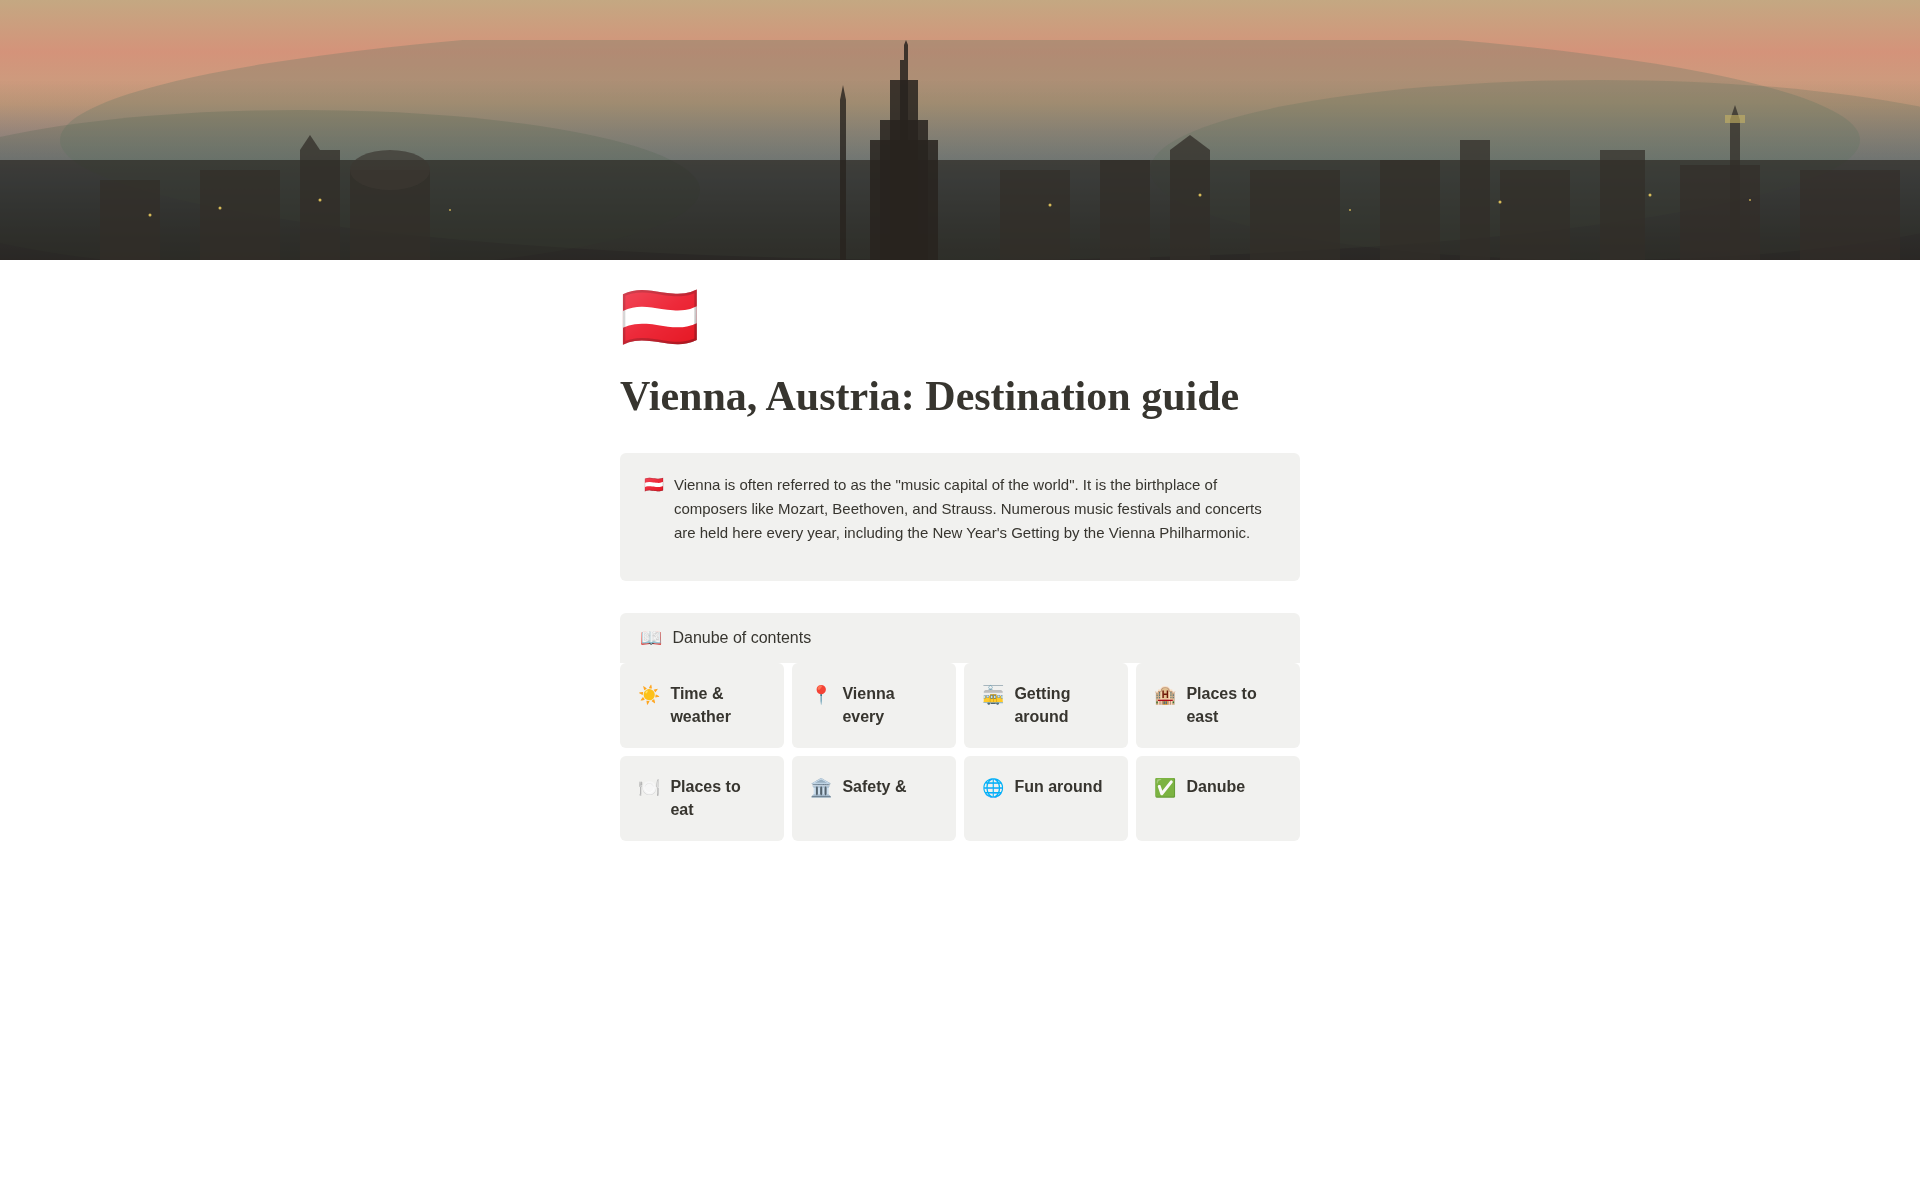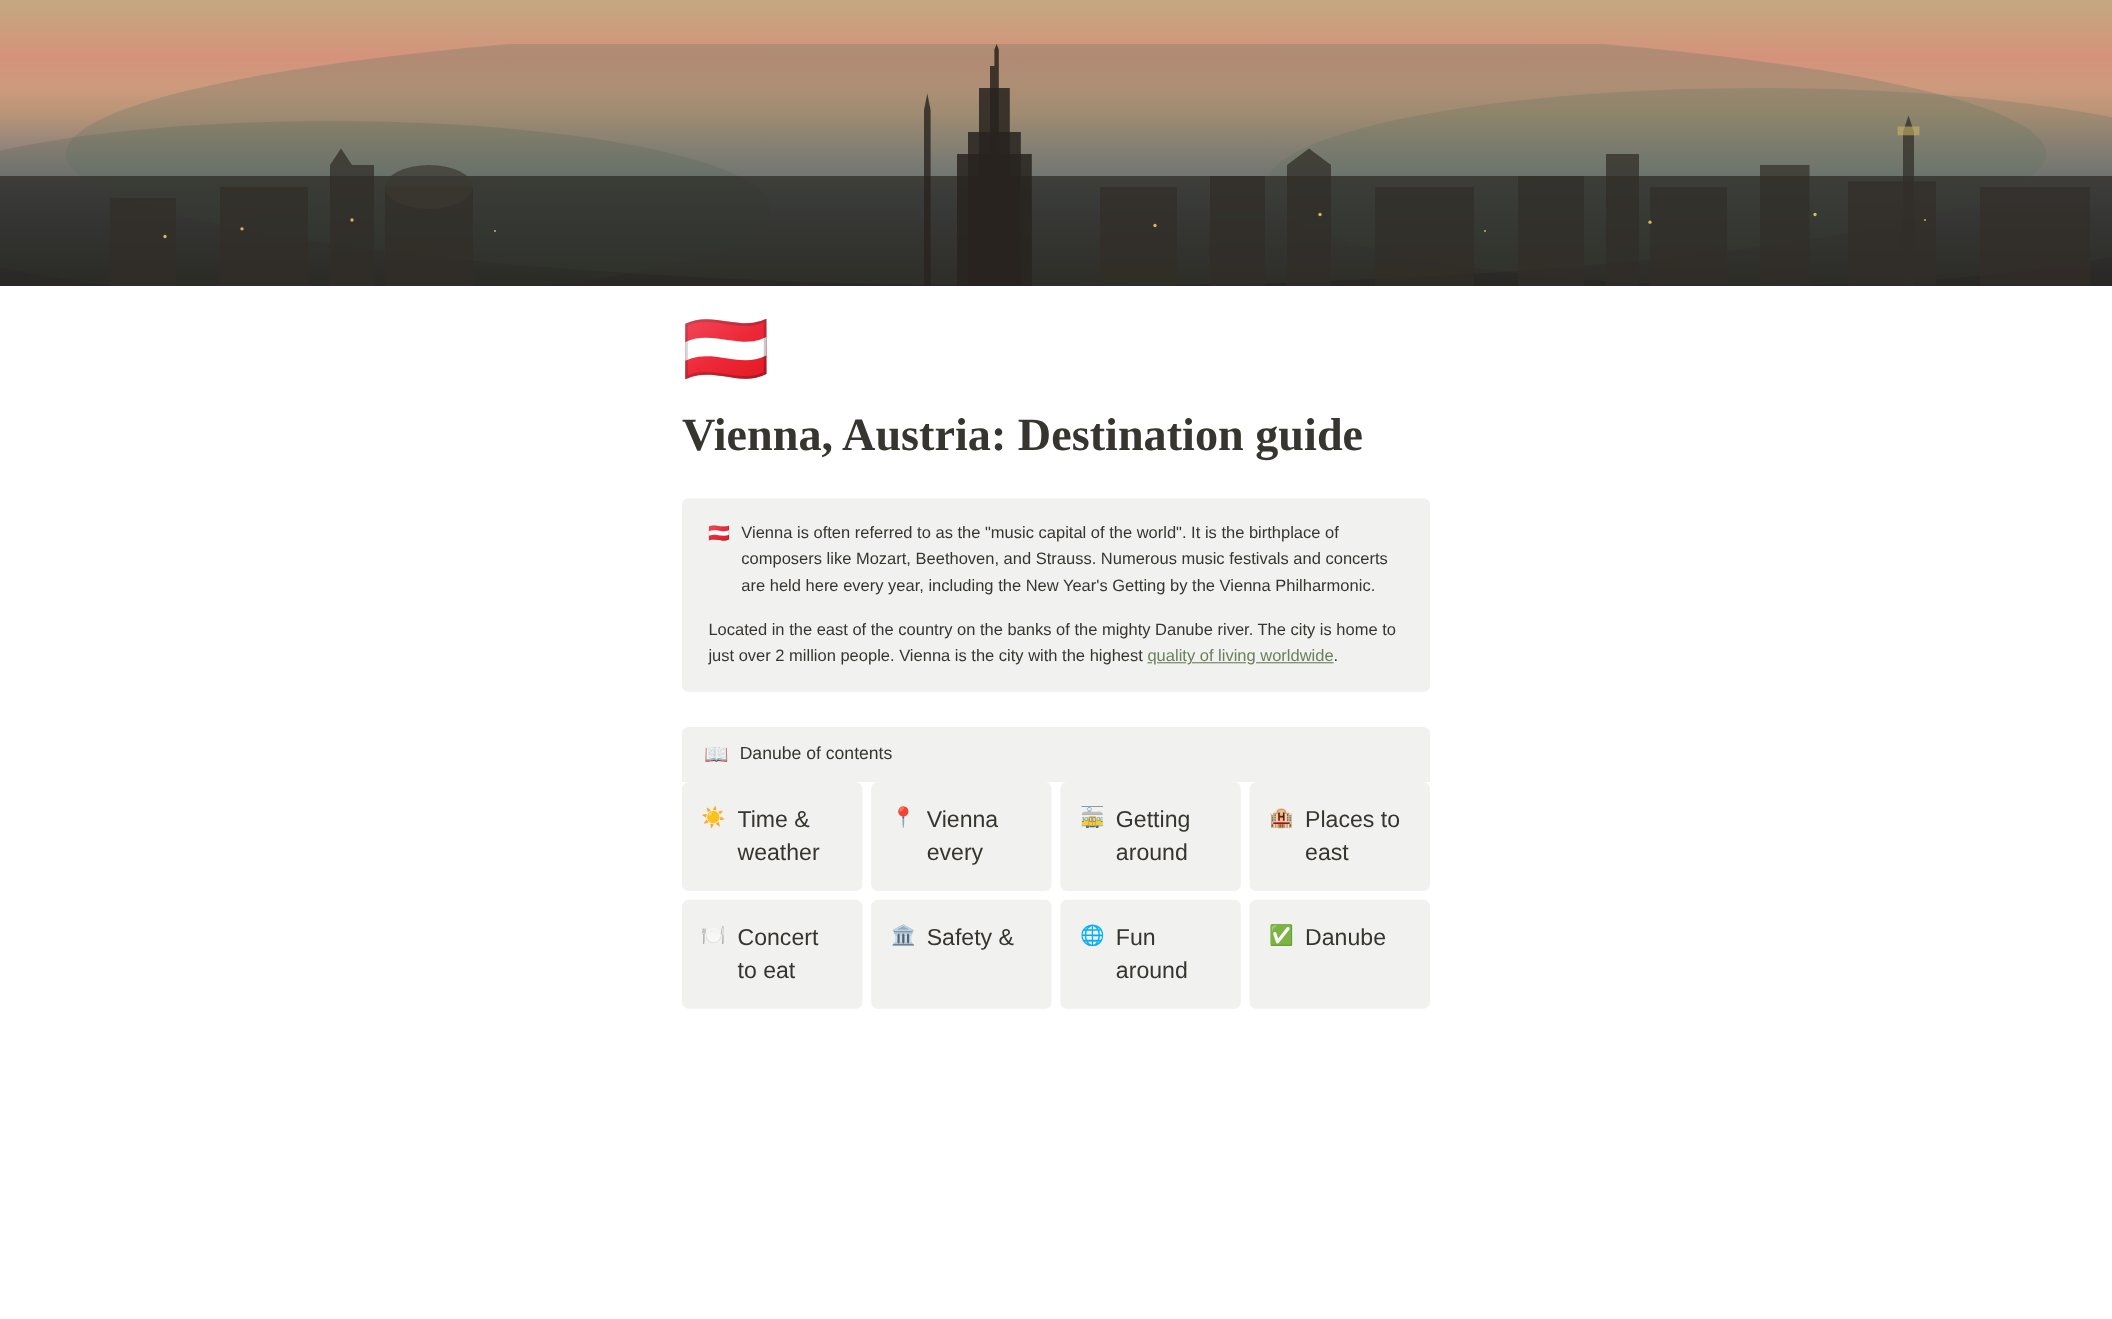--- a/index.html
+++ b/index.html
@@ -143,22 +143,22 @@
       min-height: 80px;
     }
 
     .card-icon {
       font-size: 18px;
       flex-shrink: 0;
       margin-top: 1px;
     }
 
     .card-label {
-      font-size: 21px;
-      font-weight: 400;
+      font-size: 16px;
+      font-weight: 700;
       color: #37352f;
       line-height: 1.4;
     }
   </style>
 </head>
 <body>
 
 <div class="hero-image">
   <svg class="skyline" viewBox="0 0 1920 220" preserveAspectRatio="xMidYMax meet" xmlns="http://www.w3.org/2000/svg">
 
@@ -218,23 +218,20 @@
 
   <span class="flag-emoji">🇦🇹</span>
 
   <h1 class="page-title">Vienna, Austria: Destination guide</h1>
 
   <div class="info-box">
     <div class="info-box-header">
       <span class="flag-small">🇦🇹</span>
       <p>Vienna is often referred to as the "music capital of the world". It is the birthplace of composers like Mozart, Beethoven, and Strauss. Numerous music festivals and concerts are held here every year, including the New Year's Getting by the Vienna Philharmonic.</p>
     </div>
-    <p>
-      <span>Located in the east of the country on the banks of the mighty Danube river. The city is home to just over 2 million people. Vienna is the city with the highest </span><a class="link-text" href="#"><span>quality of living worldwide</span></a><span>.</span>
-    </p>
   </div>
 
   <div class="toc-section">
     <div class="toc-header">
       <span class="toc-icon">📖</span>
       <span>Danube of contents</span>
     </div>
 
     <div class="cards-grid">
     <div class="card">
@@ -251,21 +248,21 @@
     </div>
         <div class="card">
       <span class="card-icon">🏨</span>
       <span class="card-label">Places to east</span>
     </div>
       </div>
 
     <div class="cards-grid" id="row2-grid">
     <div class="card">
       <span class="card-icon">🍽️</span>
-      <span class="card-label">Concert to eat</span>
+      <span class="card-label">Places to eat</span>
     </div>
         <div class="card">
       <span class="card-icon">🏛️</span>
       <span class="card-label">Safety &amp;</span>
     </div>
         <div class="card">
       <span class="card-icon">🌐</span>
       <span class="card-label">Fun around</span>
     </div>
         <div class="card">

